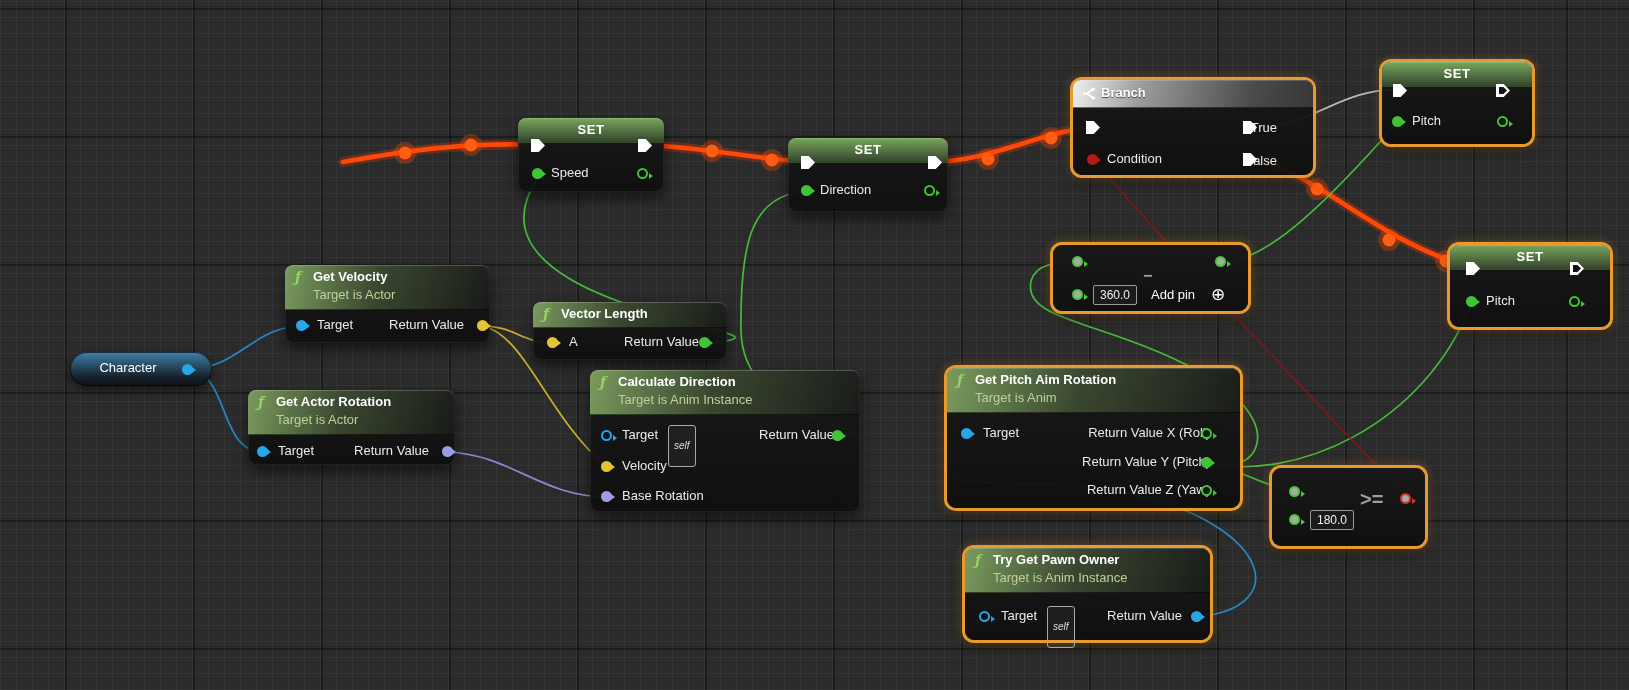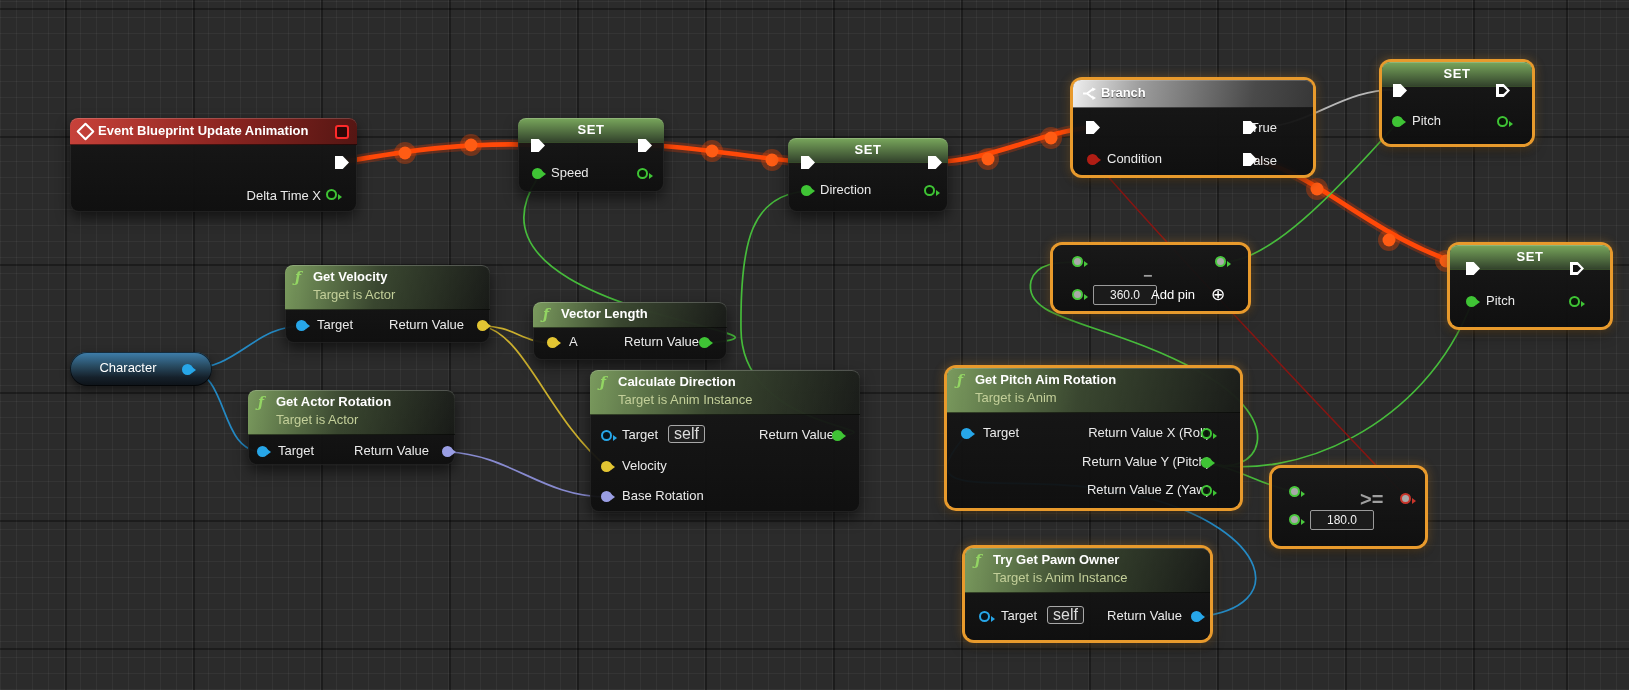--- a/index.html
+++ b/index.html
@@ -46,23 +46,23 @@
   .f-blue{background:#27a6e8}.h-blue{border:2px solid #27a6e8;background:rgba(6,18,26,.95)}
   .f-blue::after,.h-blue::after{border-left-color:#27a6e8}
   .f-lav{background:#9a9ee4}.f-lav::after{border-left-color:#9a9ee4}
   .f-red{background:#b01d14}.f-red::after{border-left-color:#b01d14}
   .wc{border:2px solid #49c83d;background:#a9a9a9}.wc::after{border-left-color:#49c83d}
   .wcr{border:2px solid #c8352b;background:#a9a9a9}.wcr::after{border-left-color:#c8352b}
   .e{position:absolute;width:14px;height:13px;background:#fff;
      clip-path:polygon(0 0,55% 0,100% 50%,55% 100%,0 100%);}
   .e.h::after{content:"";position:absolute;inset:3px;background:#131313;
      clip-path:polygon(0 0,55% 0,100% 50%,55% 100%,0 100%);}
-  .sb{position:absolute;height:16px;line-height:16px;padding:0 5px;border:1px solid #a8a8a8;border-radius:3px;
-      font-size:16px;color:#ddd;background:rgba(255,255,255,.05);}
-  .vb{position:absolute;height:18px;line-height:18px;padding:0 16px;border:1px solid #9a9a9a;border-radius:2px;
+  .sb{position:absolute;height:16px;line-height:16px;padding:12px 5px;border:1px solid #a8a8a8;border-radius:3px;
+      font-size:10px;color:#ddd;background:rgba(255,255,255,.05);font-style:italic;}
+  .vb{position:absolute;height:18px;line-height:18px;padding:0 6px;border:1px solid #9a9a9a;border-radius:2px;
       font-size:12px;color:#f0f0f0;background:#1b1b1b;}
   .op{position:absolute;font-weight:bold;color:#9f9f9f;}
   .addpin{position:absolute;color:#fff;font-size:13px;white-space:nowrap;}
   .plus{position:absolute;color:#fff;font-size:17px;line-height:15px;}
   .pill{position:absolute;z-index:2;border-radius:17px;color:#fff;
     background:linear-gradient(180deg,#3f80ad 0%,#284a60 42%,#15202a 75%,#0d1217 100%);
     box-shadow:0 4px 10px rgba(0,0,0,.5), inset 0 0 0 1px rgba(0,0,0,.65);}
   .pill .cap{position:absolute;left:0;right:26px;top:8px;text-align:center;font-size:13px;}
   .diam{position:absolute;left:9px;top:7px;width:9px;height:9px;border:2.5px solid #fff;transform:rotate(45deg);border-radius:1px;}
   .badge{position:absolute;right:8px;top:7px;width:10px;height:10px;border:2px solid #ff2a2a;border-radius:3px;background:#2c0707;}
@@ -114,30 +114,20 @@
         <circle class="bub" cx="1051" cy="138" r="6.5"></circle>
       <circle class="bubg" cx="1317" cy="189" r="11"></circle>
         <circle class="bub" cx="1317" cy="189" r="6.5"></circle>
       <circle class="bubg" cx="1389" cy="240" r="11"></circle>
         <circle class="bub" cx="1389" cy="240" r="6.5"></circle>
       <circle class="bubg" cx="1446" cy="261" r="11"></circle>
         <circle class="bub" cx="1446" cy="261" r="6.5"></circle>
     </g>
   </svg>
 
-  <div class="node" style="left:70px;top:118px;width:287px;height:94px;">
-    <div class="hdr event">
-      <span class="diam"></span>
-      <span class="t1" style="top:5px;">Event Blueprint Update Animation</span>
-      <span class="badge"></span>
-    </div>
-    <span class="e" style="left:265px;top:38px;"></span>
-    <span class="lbl" style="right:36px;top:70px;">Delta Time X</span>
-    <span class="p h-green" style="left:256px;top:71px;"></span>
-  </div>
 
   <div class="node" style="left:518px;top:118px;width:146px;height:74px;">
     <div class="hdr set">SET</div>
     <span class="e" style="left:13px;top:21px;"></span>
     <span class="e" style="left:120px;top:21px;"></span>
     <span class="p f-green" style="left:14px;top:50px;"></span>
     <span class="lbl" style="left:33px;top:47px;">Speed</span>
     <span class="p h-green" style="left:119px;top:50px;"></span>
   </div>
 

